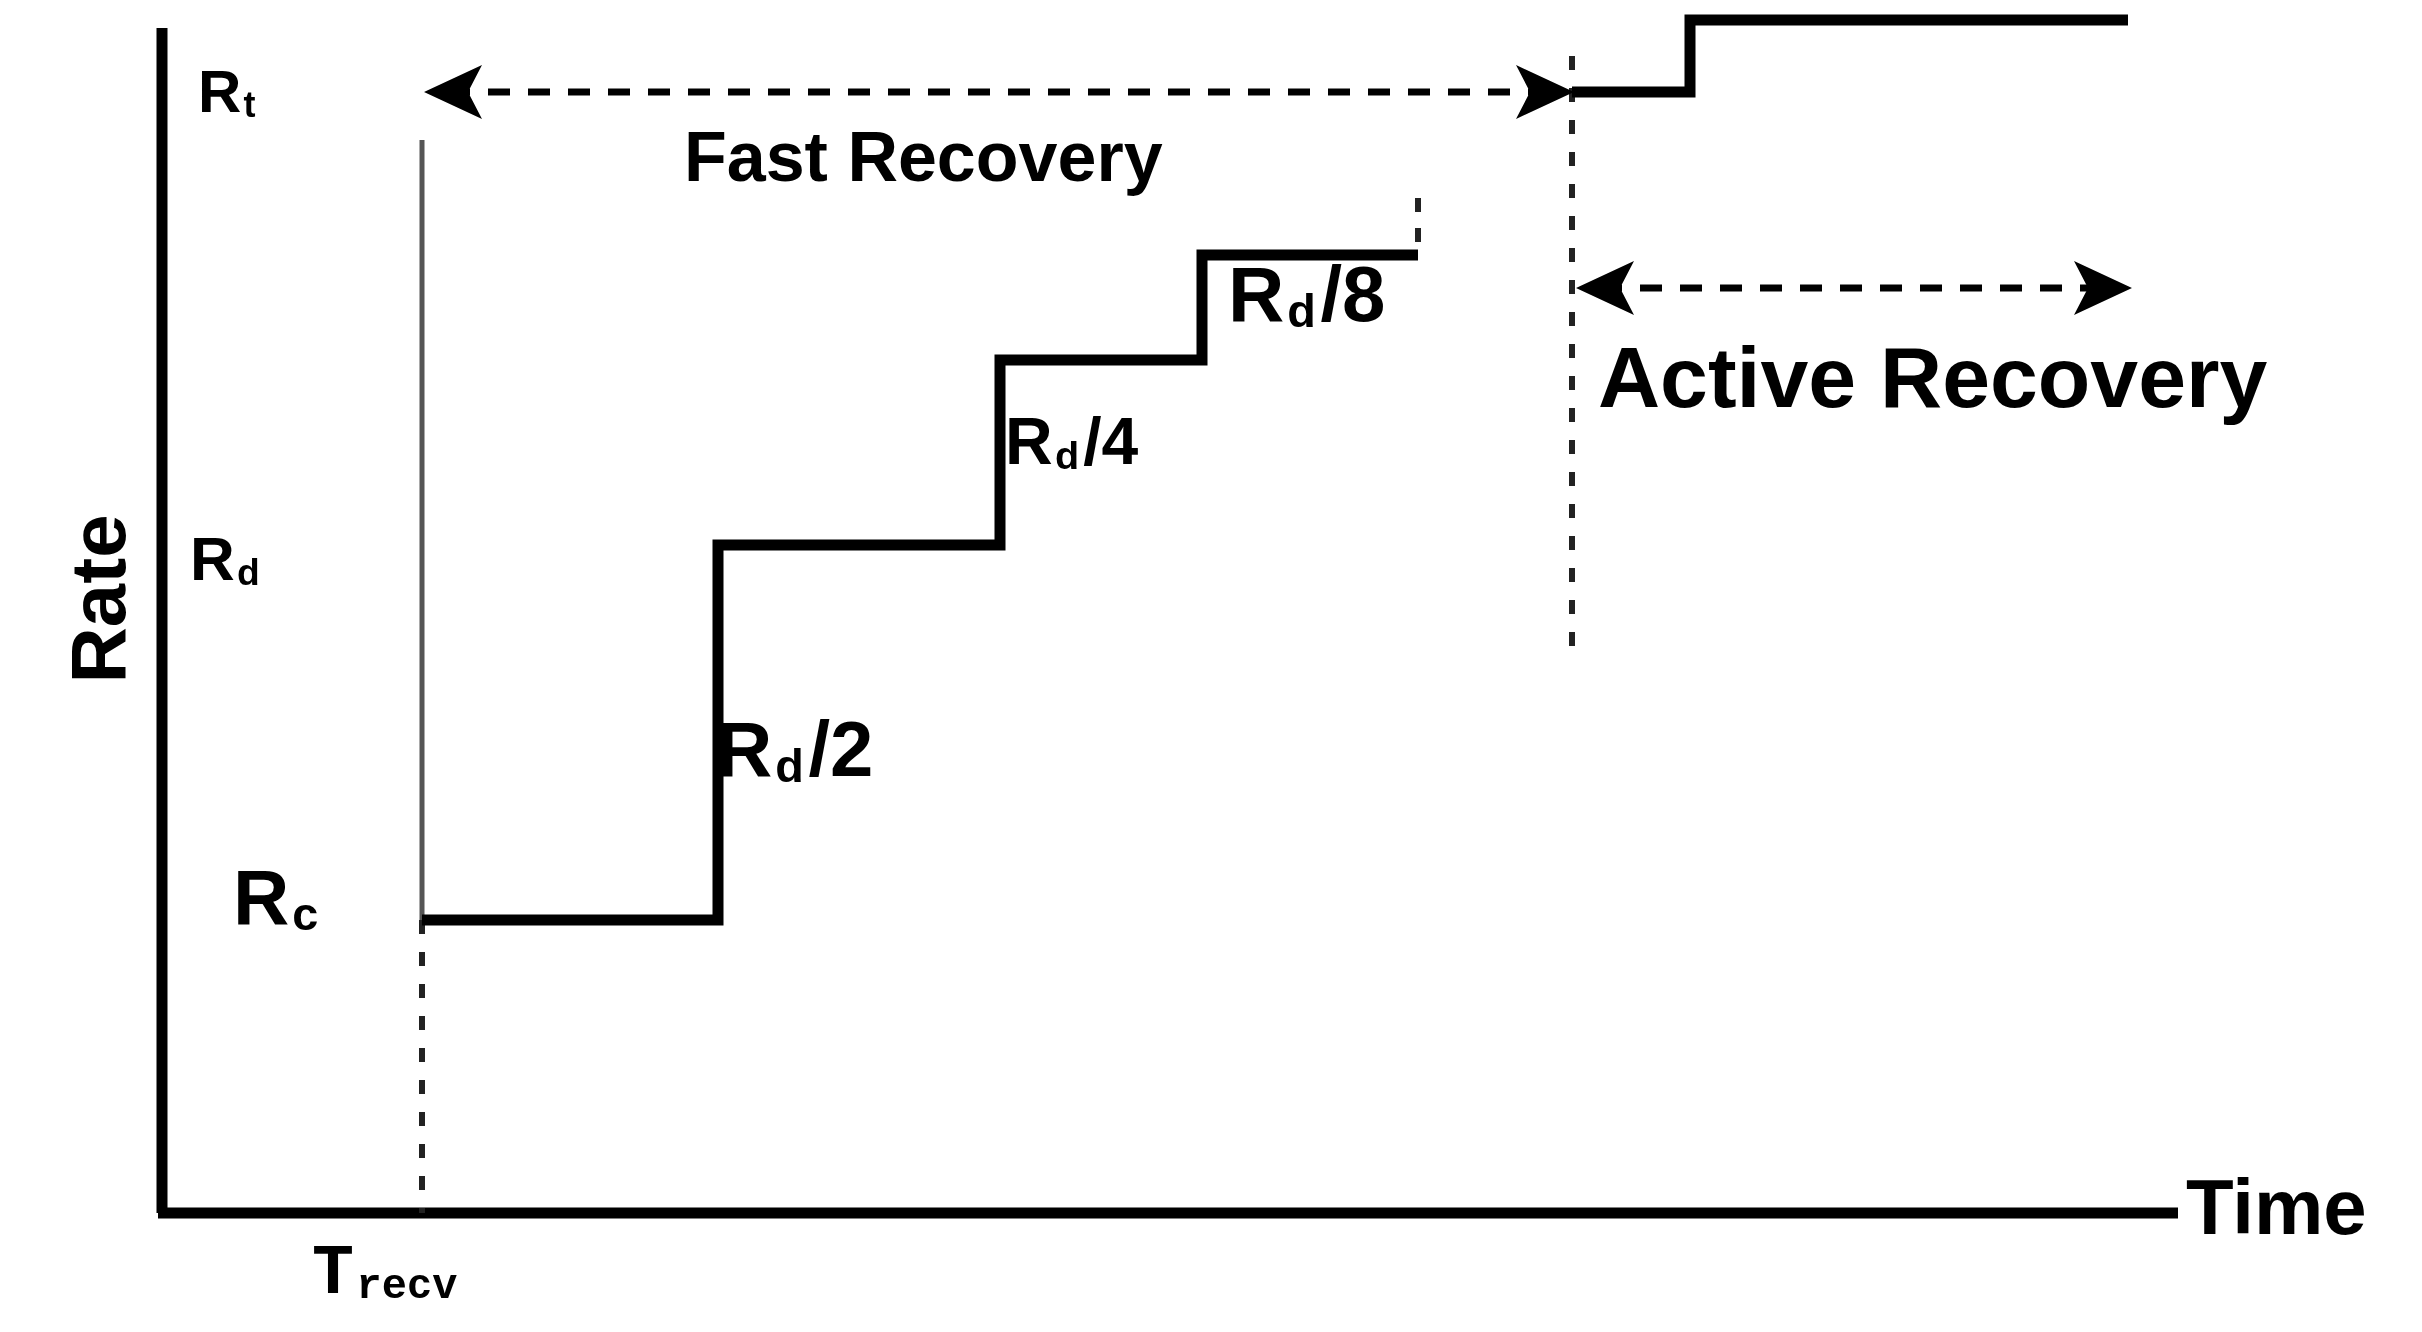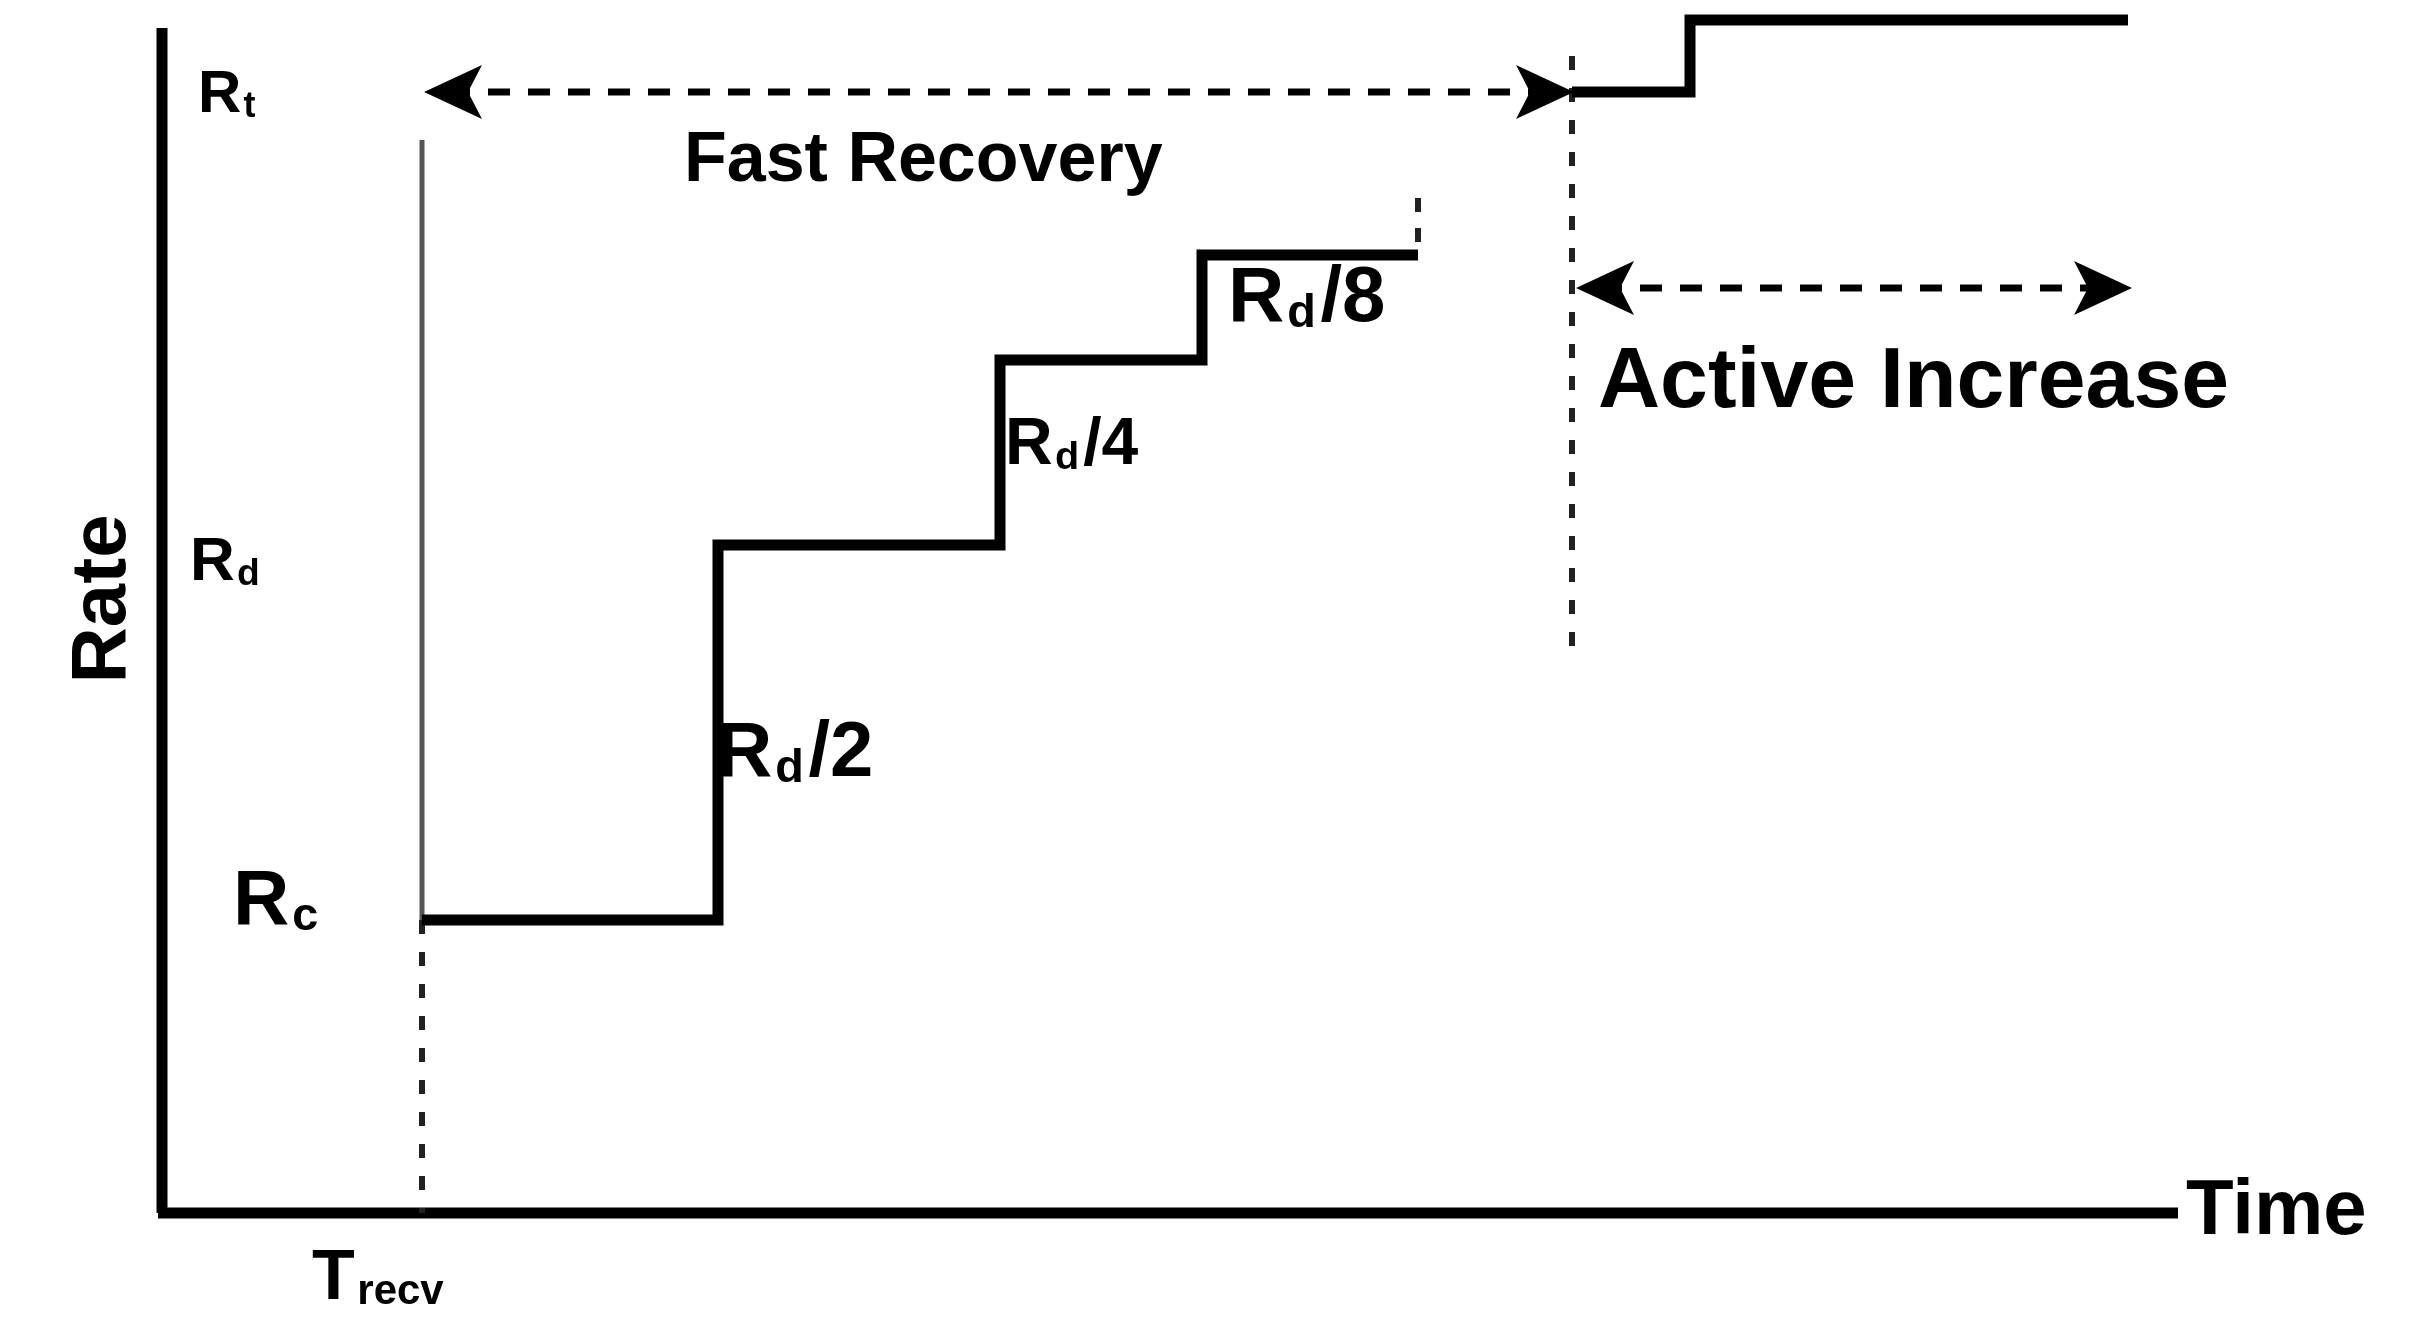--- a/index.html
+++ b/index.html
@@ -58,21 +58,21 @@
     top: 1168px;
     font-size: 78px;
   }
 
   
   #label-rt  { left: 198px; top: 62px;  font-size: 60px; }
   #label-rd  { left: 190px; top: 528px; font-size: 62px; }
   #label-rc  { left: 190px; top: 858px; font-size: 78px; margin-left: 43px; }
 
   
-  #label-trecv { left: 312px; top: 1240px; font-size: 70px; }
+  #label-trecv { left: 312px; top: 1240px; font-size: 70px; font-family: Liberation Mono, monospace; }
 
   
   #label-step-1 { left: 716px;  top: 690px; font-size: 78px; margin-top: 20px; }
   #label-step-2 { left: 1005px; top: 408px; font-size: 66px; }
   #label-step-3 { left: 1228px; top: 255px; font-size: 78px; }
 
   
   #label-fast-recovery   { left: 684px;  top: 122px; font-size: 70px; }
   #label-active-increase { left: 1598px; top: 334px; font-size: 86px; }
 </style>
@@ -135,15 +135,15 @@
   <div class="lbl" id="label-step-2">
     <span>R</span><span class="sub">d</span><span class="frac">/4</span>
   </div>
 
   <div class="lbl" id="label-step-3">
     <span>R</span><span class="sub">d</span><span class="frac">/8</span>
   </div>
 
   <div class="lbl" id="label-fast-recovery">Fast Recovery</div>
 
-  <div class="lbl" id="label-active-increase">Active Increase</div>
+  <div class="lbl" id="label-active-increase">Active Recovery</div>
 
 </div>
 
 </body></html>

